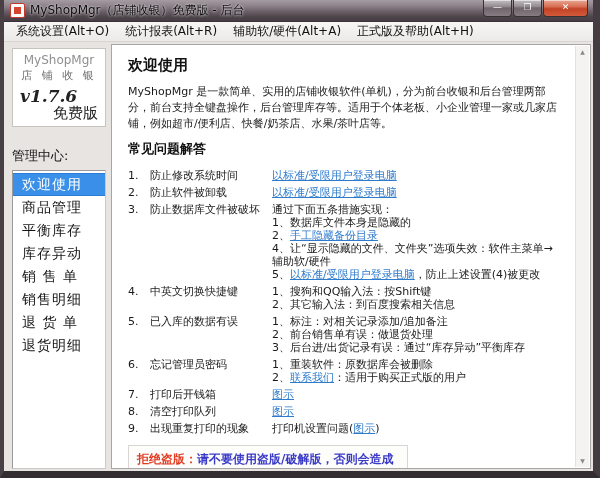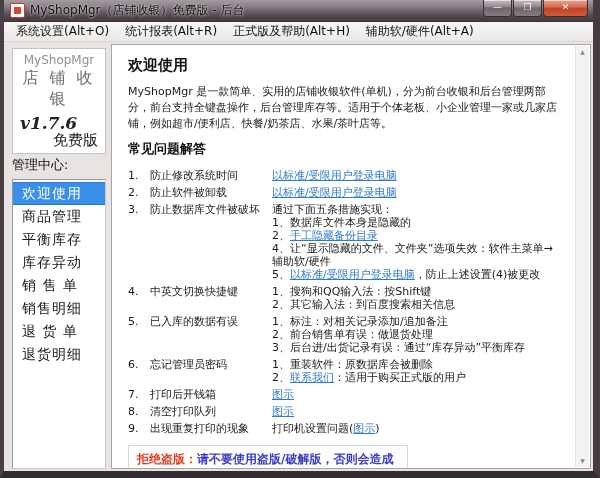--- a/index.html
+++ b/index.html
@@ -28,25 +28,25 @@
   .win-btn.close{width:45px;background:linear-gradient(#e8a694 0%,#d97156 40%,#c14327 55%,#d4593a 100%);}
   
   .menubar{height:19px;flex:none;background:linear-gradient(#f7f6f5,#eceae8);
     border-bottom:1px solid #d7d4d1;display:flex;align-items:center;padding-left:4px;text-align:right;}
   .menu-item{font-size:12px;color:#111;padding:0 8px;line-height:19px;white-space:nowrap;}
   
   .app-body{flex:1;display:flex;min-height:0;padding:2px 2px 2px 0;}
   .sidebar{width:104px;flex:none;box-sizing:border-box;padding:4px 2px 0 8px;display:flex;flex-direction:column;}
   .logo-box{background:#fff;border:1px solid #c7c4c0;padding:4px 3px 3px;text-align:center;}
   .logo-line1{font-size:12px;color:#8f8f8f;letter-spacing:0px;}
-  .logo-line2{font-size:16px;color:#6e6e6e;letter-spacing:3px;margin-top:1px;}
+  .logo-line2{font-size:11px;color:#6e6e6e;letter-spacing:3px;margin-top:1px;}
   .logo-version{font-family:"DejaVu Serif","Liberation Serif",serif;font-style:italic;font-weight:bold;
     font-size:17px;color:#222;text-align:left;padding-left:4px;margin-top:3px;}
   .logo-edition{font-size:15px;color:#222;text-align:right;padding-right:4px;margin-top:-2px;}
-  .section-label{font-size:13px;color:#111;margin:2px 0 5px 0;}
+  .section-label{font-size:13px;color:#111;margin:20px 0 5px 0;}
   .navbox{flex:1;background:#fff;border:1px solid #9a9a9a;border-right-color:#c9c9c9;border-bottom-color:#c9c9c9;
     padding-top:2px;overflow:hidden;}
   .nav-item{height:23px;line-height:23px;font-size:14px;color:#161616;padding-left:9px;
     letter-spacing:1px;white-space:nowrap;cursor:default;}
   .nav-item.selected{background:#3a90e8;color:#fff;border-top:1px solid #2b7cd3;border-bottom:1px solid #2b7cd3;
     height:21px;line-height:21px;}
   
   .content{flex:1;background:#fff;border:1px solid #a8a6a4;margin-left:3px;position:relative;
     box-sizing:border-box;padding:9px 30px 0 14px;overflow:hidden;min-width:0;}
   .page-title{font-size:15px;font-weight:bold;color:#111;margin:2px 0 9px 2px;}
@@ -79,22 +79,22 @@
     <span class="win-controls">
       <span class="win-btn min">—</span>
       <span class="win-btn max">❐</span>
       <span class="win-btn close">✕</span>
     </span>
   </div>
 
   <div class="menubar">
       <span class="menu-item">系统设置(Alt+O)</span>
       <span class="menu-item">统计报表(Alt+R)</span>
+      <span class="menu-item">辅助软/硬件(Alt+A)</span>
       <span class="menu-item">正式版及帮助(Alt+H)</span>
-      <span class="menu-item">辅助软/硬件(Alt+A)</span>
     </div>
 
   <div class="app-body">
 
     <div class="sidebar">
       <div class="logo-box">
         <div class="logo-line1">MyShopMgr</div>
         <div class="logo-line2">店 铺 收 银</div>
         <div class="logo-version">v1.7.6</div>
         <div class="logo-edition">免费版</div>

